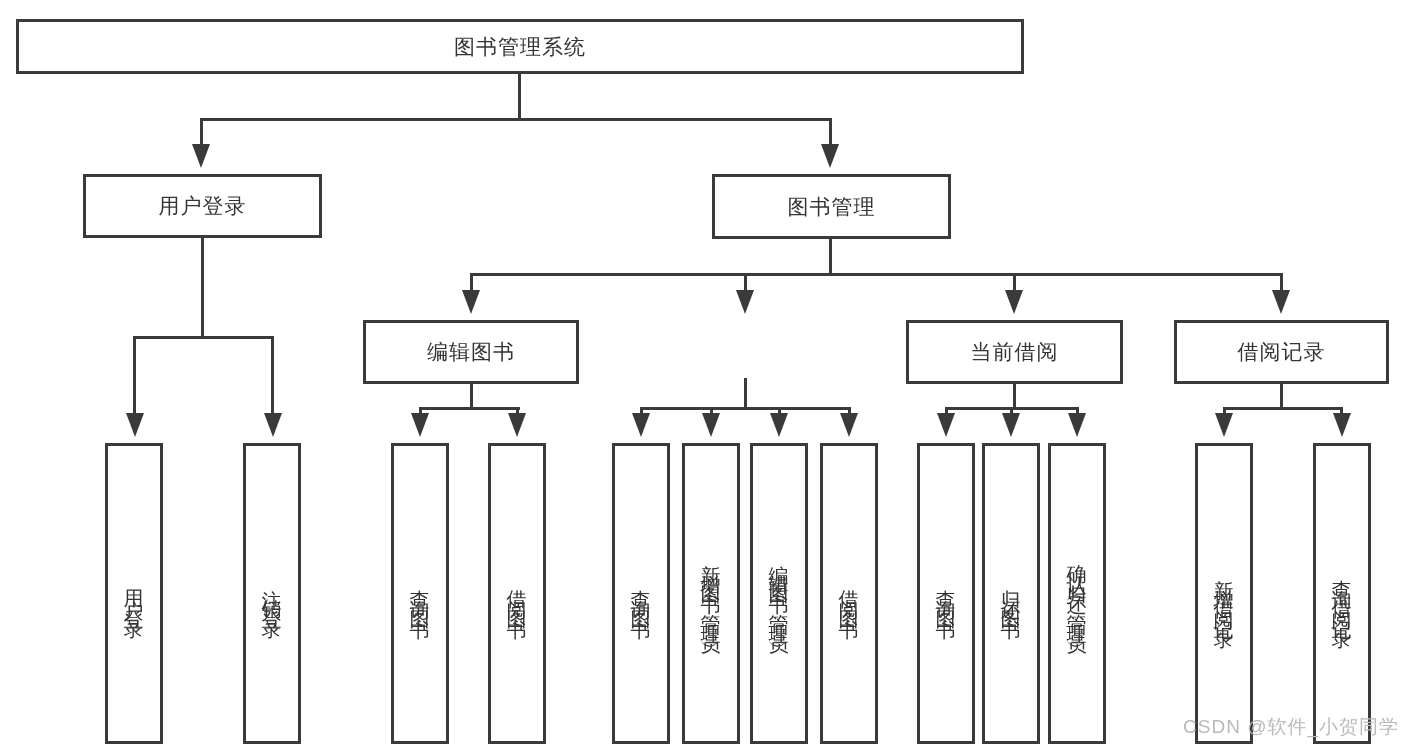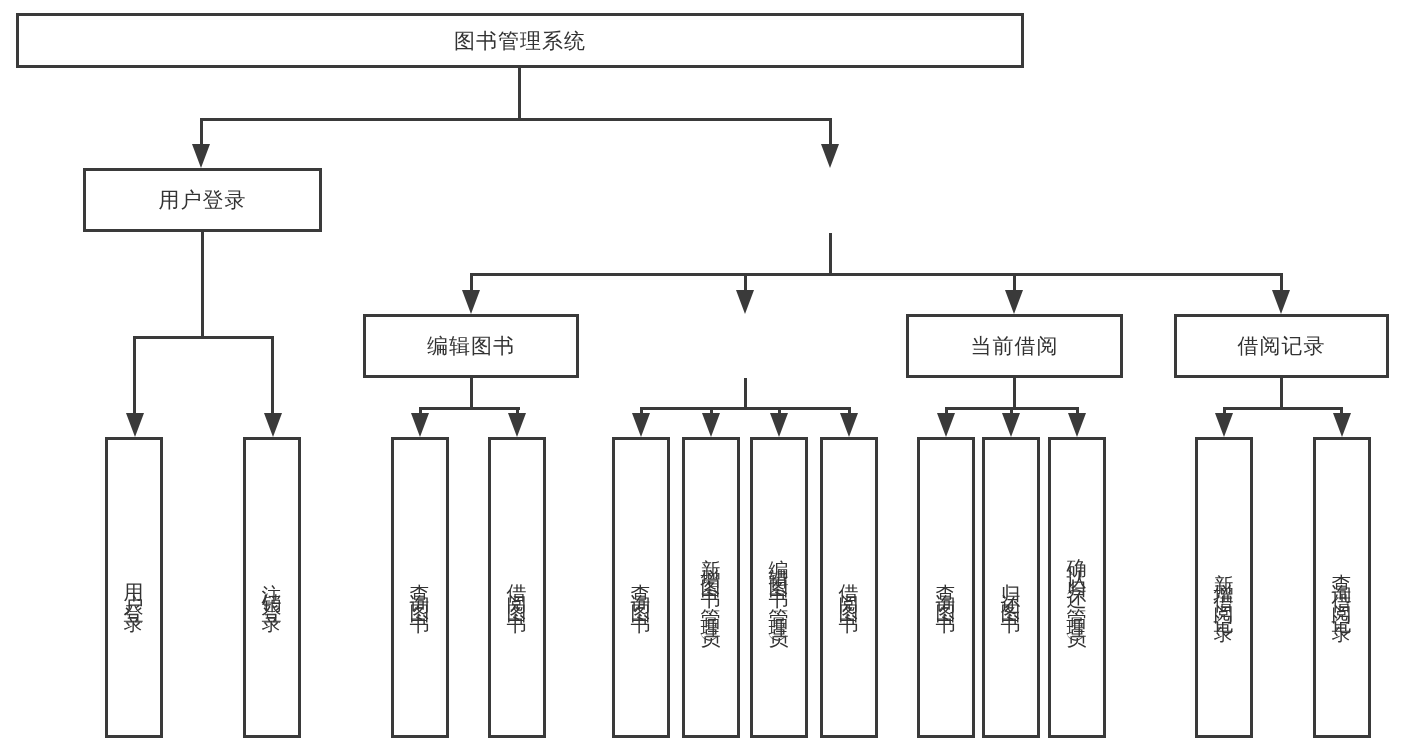--- a/index.html
+++ b/index.html
@@ -16,20 +16,21 @@
   }
   
   .box{
     position:absolute;
     box-sizing:border-box;
     border:3px solid var(--line);
     background:#ffffff;
     display:flex;
     align-items:center;
     justify-content:center;
+    margin-top:6px;
   }
   .box .lbl{
     font-size:21px;
     letter-spacing:1px;
     white-space:nowrap;
   }
   .vbox .lbl{
     writing-mode:vertical-rl;
     text-orientation:mixed;
     font-size:20px;
@@ -121,20 +122,23 @@
   <div class="vl" style="left:1340px;top:407px;height:10px"></div>
   <div class="ahead" style="left:1333px;top:413px"></div>
 
   <div class="box" style="left:16px;top:13px;width:1008px;height:55px">
     <span class="lbl">图书管理系统</span>
   </div>
 
   <div class="box" style="left:83px;top:168px;width:239px;height:64px">
     <span class="lbl">用户登录</span>
   </div>
+  <div class="box" style="left:712px;top:168px;width:239px;height:65px">
+    <span class="lbl">图书管理</span>
+  </div>
 
   <div class="box" style="left:363px;top:314px;width:216px;height:64px">
     <span class="lbl">编辑图书</span>
   </div>
   <div class="box" style="left:906px;top:314px;width:217px;height:64px">
     <span class="lbl">当前借阅</span>
   </div>
   <div class="box" style="left:1174px;top:314px;width:215px;height:64px">
     <span class="lbl">借阅记录</span>
   </div>
@@ -176,14 +180,15 @@
     <span class="lbl">确认归还（管理员）</span>
   </div>
 
   <div class="box vbox" style="left:1195px;top:437px;width:58px;height:301px">
     <span class="lbl">新增借阅记录</span>
   </div>
   <div class="box vbox" style="left:1313px;top:437px;width:58px;height:301px">
     <span class="lbl">查询借阅记录</span>
   </div>
 
+  <div class="watermark">CSDN @软件_小贺同学</div>
 
 </div>
 
 </body></html>

